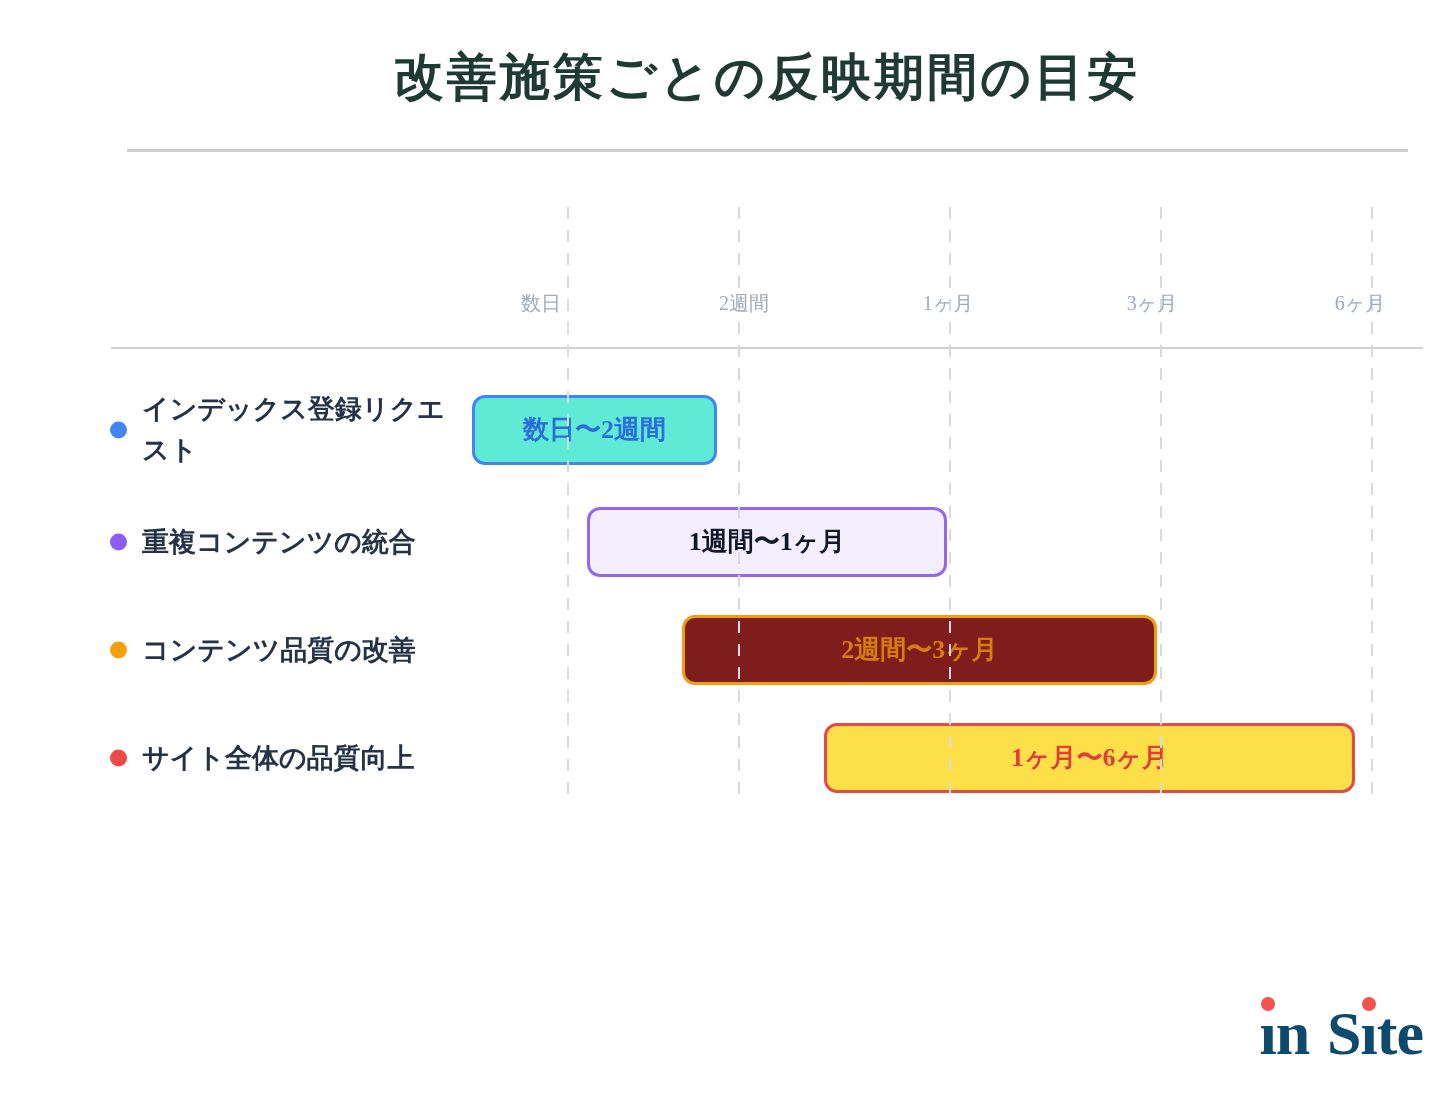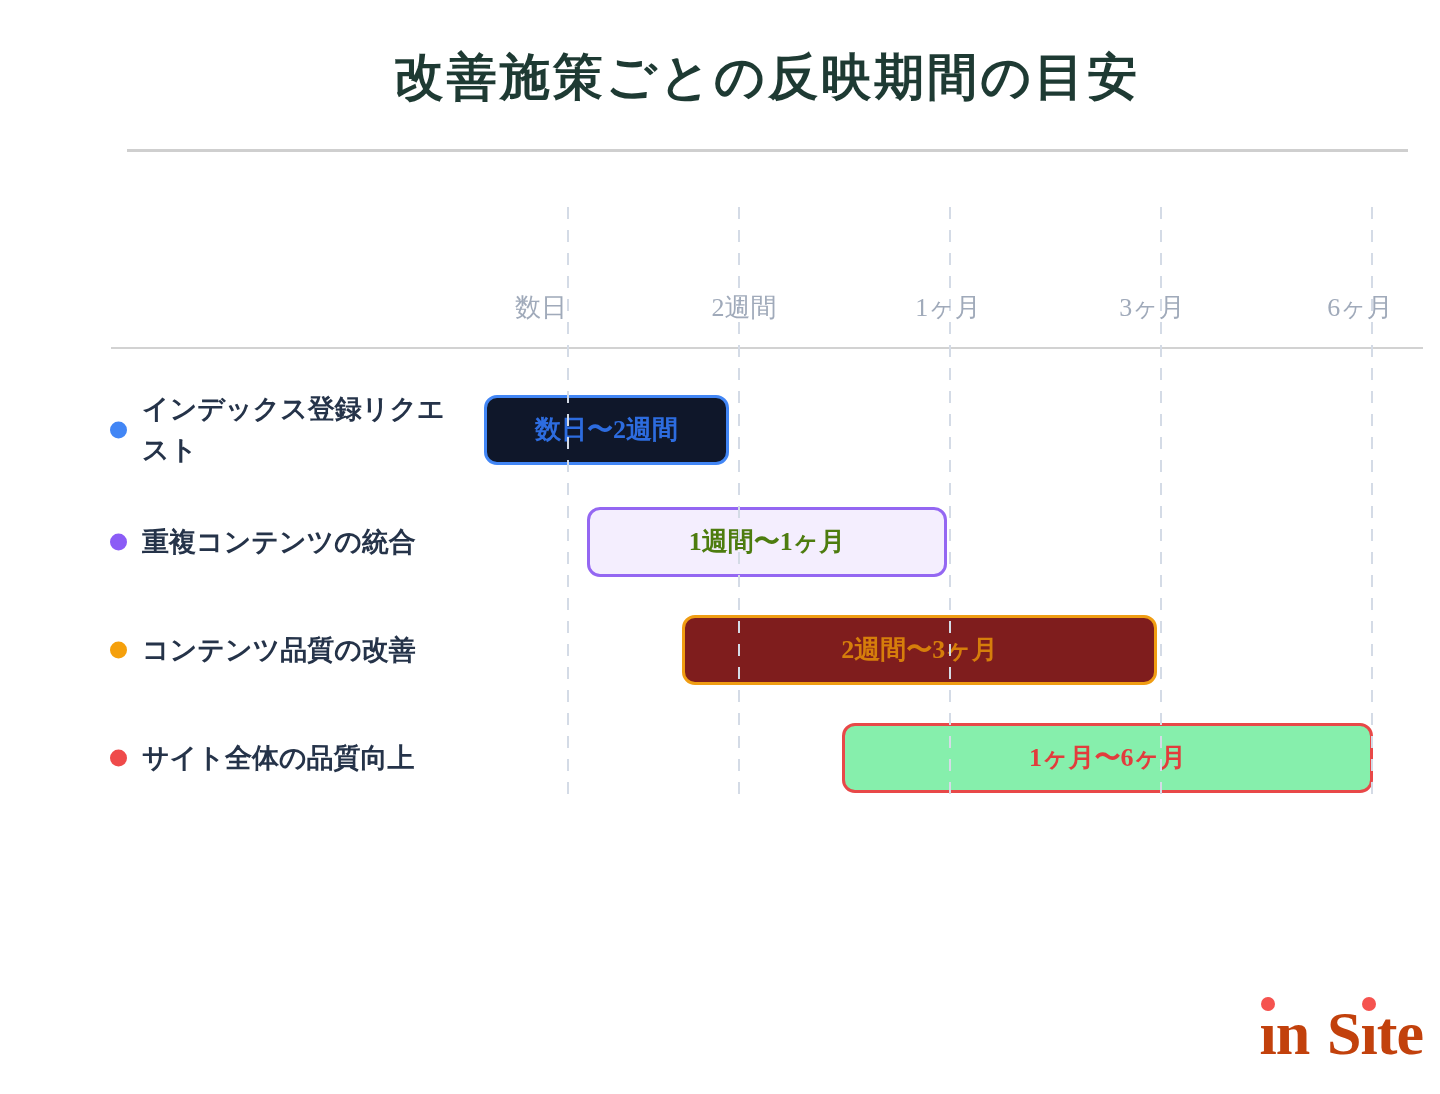--- a/index.html
+++ b/index.html
@@ -14,44 +14,44 @@
   }
   .divider-top{position:absolute;left:80px;top:149px;width:1281px;height:3px;background:#cfcfcf;}
   .axis-baseline{position:absolute;left:64px;top:347px;width:1312px;height:2px;background:#d2d2d2;z-index:2;}
   .gridline{
     position:absolute;top:207px;height:594px;width:2px;z-index:3;
     background:repeating-linear-gradient(to bottom,#d4dbe6 0 12px,transparent 12px 23px);
   }
   .g1{left:520px;}.g2{left:691px;}.g3{left:902px;}.g4{left:1113px;}.g5{left:1324px;}
   .tick{
     position:absolute;top:290px;transform:translateX(-50%);
-    font-size:26px;color:#a0aaba;white-space:nowrap;z-index:3;
+    font-size:20px;color:#a0aaba;white-space:nowrap;z-index:3;
   }
   .t1{left:494px;}.t2{left:697px;}.t3{left:901px;text-align:center;}.t4{left:1105px;}.t5{left:1313px;}
   .row{position:absolute;left:0;width:1440px;height:70px;}
   .row1{top:395px;}.row2{top:507px;}.row3{top:615px;}.row4{top:723px;}
   .dot{position:absolute;left:63px;top:50%;transform:translateY(-50%);width:17px;height:17px;border-radius:50%;}
   .dot1{background:#4286f5;}.dot2{background:#8b5cf6;}.dot3{background:#f5a00c;}.dot4{background:#ef4a4a;}
   .row-label{
     position:absolute;left:95px;top:50%;transform:translateY(-50%);width:312px;
     font-size:27px;font-weight:700;line-height:41px;color:#253349;
   }
   .bar{
     position:absolute;top:0;height:70px;box-sizing:border-box;
     border:3px solid;border-radius:13px;z-index:1;
     text-align:center;font-weight:700;font-size:26px;line-height:64px;white-space:nowrap;
   }
   .bar span{position:relative;z-index:4;}
-  .bar1{left:437px;width:245px;border-color:#4286f5;background:#0f172a;color:#2d6cdf;}
-  .bar2{left:540px;width:360px;border-color:#9467f2;background:#f4eefe;color:#4d7c0f;}
+  .bar1{left:425px;width:245px;border-color:#4286f5;background:#5eead4;color:#2d6cdf;}
+  .bar2{left:540px;width:360px;border-color:#9467f2;background:#f4eefe;color:#0f172a;}
   .bar3{left:635px;width:475px;border-color:#f09d13;background:#7f1d1d;color:#d67e0b;}
-  .bar4{left:795px;width:531px;border-color:#e84848;background:#86efac;color:#e23c3c;}
+  .bar4{left:777px;width:531px;border-color:#e84848;background:#fde047;color:#e23c3c;}
   .logo{
     position:absolute;right:64px;top:998px;
-    font-size:62px;font-weight:800;letter-spacing:-1px;color:#c2410c;white-space:nowrap;
+    font-size:62px;font-weight:800;letter-spacing:-1px;color:#0c4a6e;white-space:nowrap;
   }
   .logo .sp{display:inline-block;width:18px;}
   .idot{position:relative;display:inline-block;}
   .idot::after{
     content:"";position:absolute;left:50%;transform:translateX(-50%);top:-1px;
     width:14px;height:14px;border-radius:50%;background:#f5534f;
   }
 </style>
 </head>
 <body>

